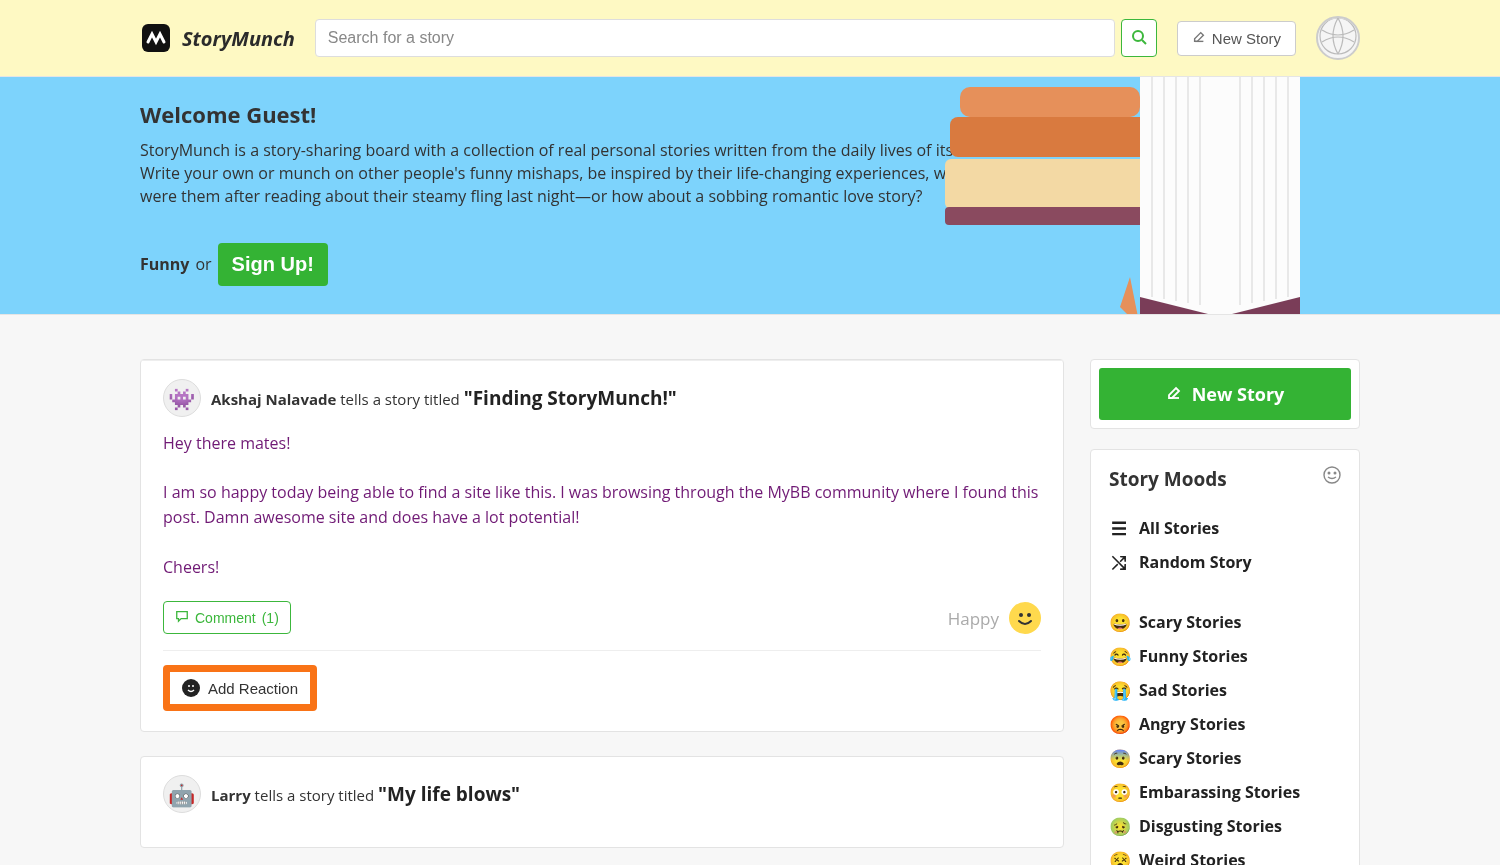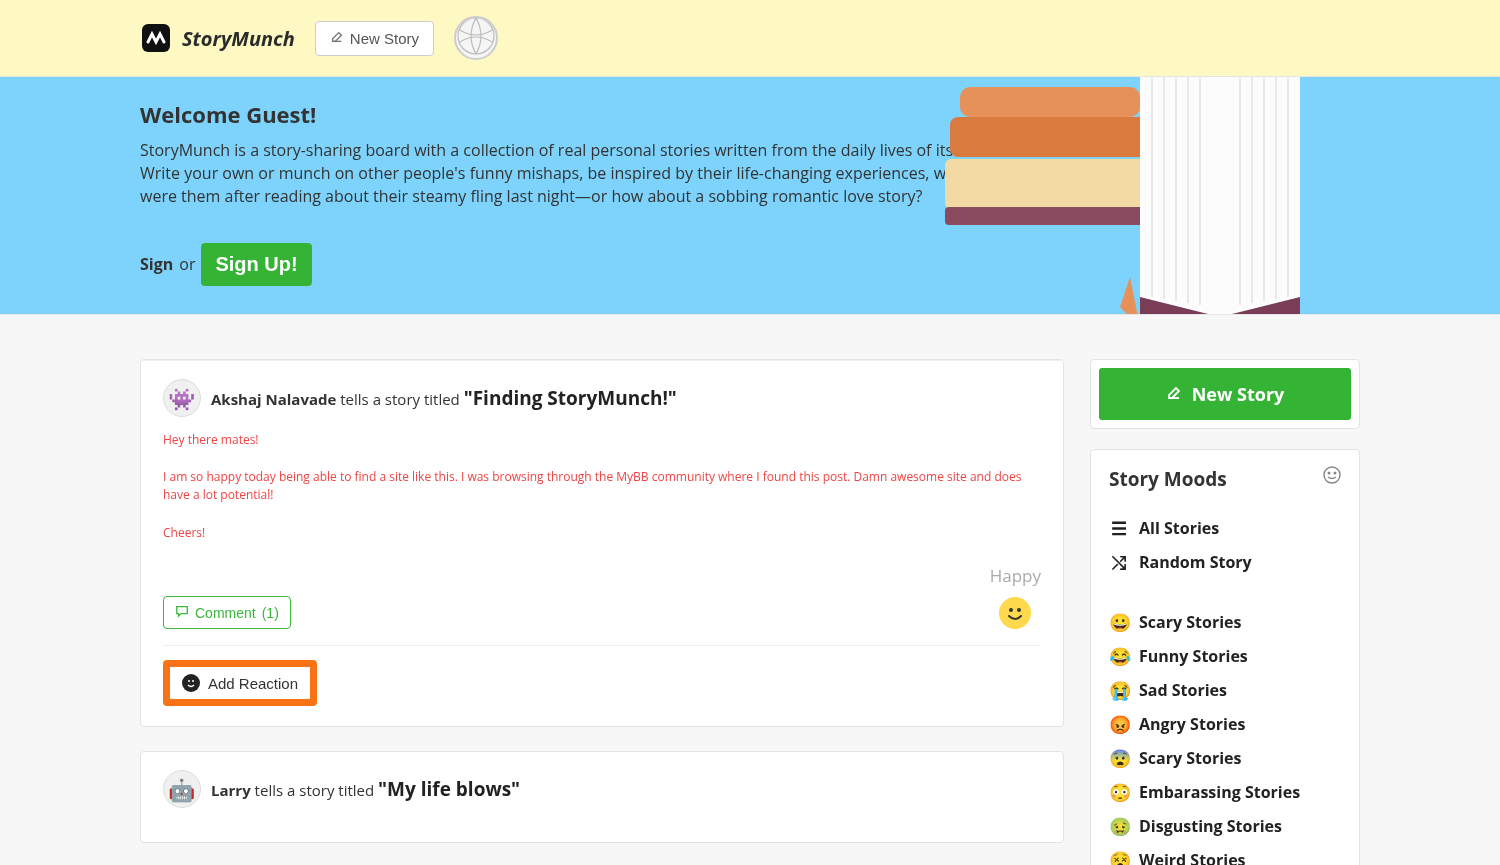--- a/index.html
+++ b/index.html
@@ -33,24 +33,24 @@
 .section-title { font-size: 20px; font-weight: 700; color: #555; }
 .pager { display: flex; gap: 4px; align-items: center; }
 .page-cur { padding: 6px 12px; color: #555; font-size: 14px; }
 .page-btn { padding: 6px 12px; background: #eee; border: 1px solid #ddd; border-radius: 3px; font-size: 14px; color: #555; cursor: pointer; }
 .story { padding: 18px 22px 20px; border-top: 1px solid #eee; }
 .story-head { display: flex; align-items: center; gap: 10px; margin-bottom: 14px; }
 .story-avatar { width: 38px; height: 38px; border-radius: 50%; border: 1px solid #ddd; background: #f0f0f0; display:flex;align-items:center;justify-content:center;font-size:22px; }
 .story-author { font-weight: 700; color: #333; }
 .story-tells { color: #333; }
 .story-title { font-weight: 700; font-size: 19px; color: #222; }
-.story-body { font-size: 12px; line-height: 1.55; color: #ef4444; white-space: pre-line; }
+.story-body { font-size: 16px; line-height: 1.55; color: #701a75; white-space: pre-line; }
 .story-foot { display: flex; justify-content: space-between; align-items: flex-end; margin-top: 22px; padding-bottom: 16px; border-bottom: 1px solid #eee; }
 .comment-btn { border: 1px solid #3cb73c; background: #fff; color: #3cb73c; border-radius: 4px; padding: 7px 11px; font-size: 14px; display: flex; align-items: center; gap: 6px; cursor: pointer; }
-.mood-tag { display: flex; align-items: center; gap: 10px; color: #aaa; font-size: 17px; flex-direction: column; }
+.mood-tag { display: flex; align-items: center; gap: 10px; color: #aaa; font-size: 17px; }
 .mood-emoji { width: 32px; height: 32px; border-radius: 50%; background: #ffd94d; display: flex; align-items: center; justify-content: center; font-size: 22px; }
 .reaction-row { margin-top: 14px; }
 .addreact-btn { background: #fff; border: 7px solid #f97316; border-radius: 4px; padding: 7px 12px; font-size: 15px; display: flex; align-items: center; gap: 8px; cursor: pointer; color: #333; }
 .addreact-icon { width: 18px; height: 18px; border-radius: 50%; background: #222; display:flex;align-items:center;justify-content:center;color:#fff;font-size:12px; }
 .new-story-big { background: #34b334; color: #fff; font-weight: 700; font-size: 18px; padding: 14px; text-align: center; display: flex; justify-content: center; align-items: center; gap: 10px; cursor: pointer; border-radius: 3px; }
 .sidebox-pad { padding: 16px 18px; }
 .sidebox-head { display: flex; justify-content: space-between; align-items: flex-start; }
 .sidebox-title { font-size: 19px; font-weight: 700; color: #333; }
 .sidelist { margin-top: 24px; display: flex; flex-direction: column; gap: 10px; }
 .sidelist-item { display: flex; align-items: center; gap: 10px; font-size: 16px; font-weight: 700; color: #222; cursor: pointer; }
@@ -63,20 +63,31 @@
 <div class="header">
   <div class="header-inner">
     <div class="logo-wrap">
       <span class="logo-mark">
         <svg viewBox="0 0 32 32">
             <rect x="2" y="2" width="28" height="28" rx="6" fill="#111"></rect>
             <path d="M8 20 L12 12 L16 20 L20 12 L24 20" stroke="#fff" stroke-width="3" fill="none" stroke-linecap="round"></path>
           </svg>
       </span>
       <span class="logo-text">StoryMunch</span>
+    </div>
+    <div class="search-wrap">
+      <input class="search-input" placeholder="Search for a story" style="">
+      <button class="search-btn">
+        <span>
+          <svg width="16" height="16" viewBox="0 0 16 16" fill="none" stroke="#3cb73c" stroke-width="2">
+              <circle cx="7" cy="7" r="5"></circle>
+              <line x1="11" y1="11" x2="15" y2="15"></line>
+            </svg>
+        </span>
+      </button>
     </div>
     <button class="newstory-btn-sm">
       <span>
         <svg width="14" height="14" viewBox="0 0 16 16" fill="none" stroke="#777" stroke-width="1.6">
             <path d="M3 13 L3 10 L10 3 L13 6 L6 13 Z"></path>
             <path d="M3 13 L13 13"></path>
           </svg>
       </span>
       <span>New Story</span>
     </button>
@@ -93,21 +104,21 @@
     </div>
   </div>
 </div>
 
 <div class="hero">
   <div class="hero-inner">
     <div class="hero-text">
       <h1 class="hero-title">Welcome Guest!</h1>
       <p class="hero-desc">StoryMunch is a story-sharing board with a collection of real personal stories written from the daily lives of its users. Write your own or munch on other people's funny mishaps, be inspired by their life-changing experiences, wish you were them after reading about their steamy fling last night—or how about a sobbing romantic love story?</p>
       <div class="auth-row">
-        <a class="login-link">Sign</a>
+        <a class="login-link">Funny</a>
         <span>or</span>
         <button class="signup-btn">Sign Up!</button>
       </div>
     </div>
     <div class="hero-art">
       <svg viewBox="0 0 470 280" preserveAspectRatio="xMaxYMin slice">
         <rect x="20" y="40" width="180" height="30" rx="10" fill="#e6905a"></rect>
         <rect x="10" y="70" width="200" height="40" rx="8" fill="#d97a3f"></rect>
         <rect x="5" y="112" width="210" height="50" rx="6" fill="#f3d9a4"></rect>
         <rect x="5" y="160" width="210" height="18" rx="4" fill="#8a4a5f"></rect>

